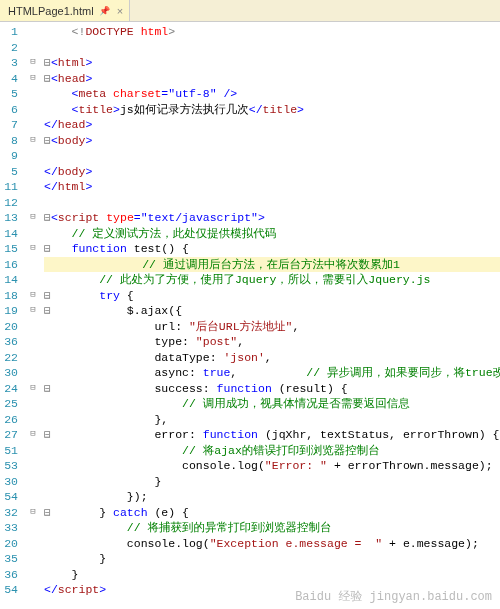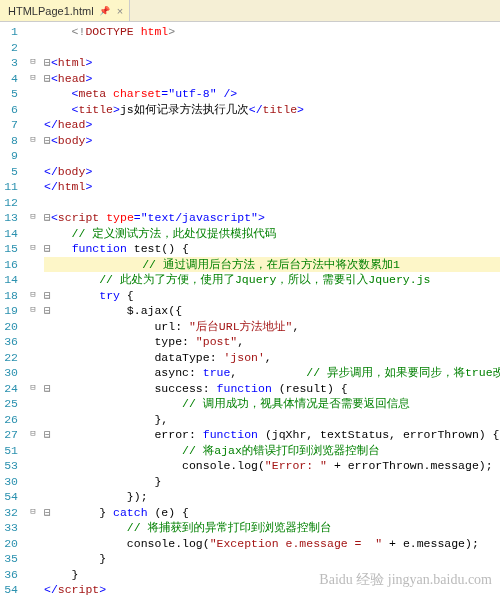--- a/index.html
+++ b/index.html
@@ -36,24 +36,24 @@
   .editor {
     background: #fff;
     height: calc(100% - 22px);
     display: flex;
     position: relative;
     overflow: hidden;
   }
   .watermark {
     position: absolute;
     right: 8px;
-    bottom: 20px;
-    font-size: 14px;
+    bottom: 4px;
+    font-size: 12px;
     color: #bbb;
-    font-family: Liberation Serif, serif;
+    font-family: Liberation Mono, monospace;
     z-index: 5;
   }
   .gutter {
     background: #fff;
     color: #2b91af;
     text-align: right;
     padding: 2px 8px 2px 4px;
     font-size: 11.5px;
     line-height: 15.5px;
     user-select: none;

